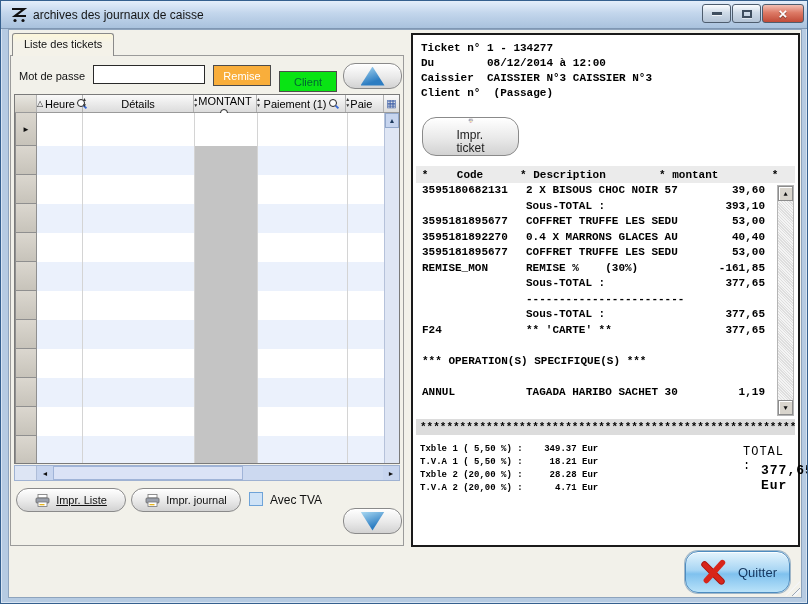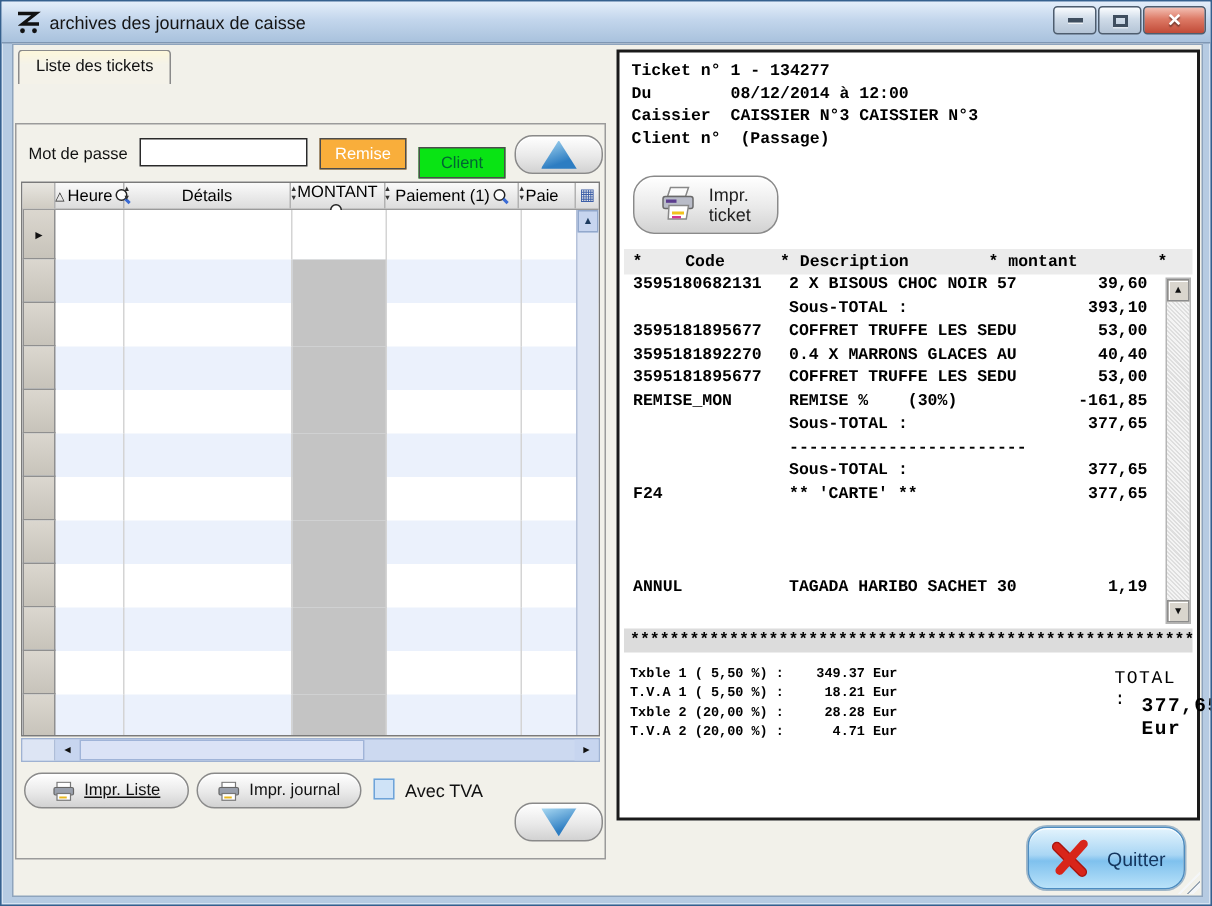--- a/index.html
+++ b/index.html
@@ -20,21 +20,21 @@
   .glyph-min{width:10px;height:3px;background:#3f4e5f;box-shadow:0 1px 0 rgba(255,255,255,.7);}
   .glyph-max{width:10px;height:8px;border:2px solid #3f4e5f;box-shadow:0 1px 0 rgba(255,255,255,.5);}
   .glyph-close{color:#fff;font-size:15px;font-weight:bold;line-height:1;text-shadow:0 1px 1px rgba(0,0,0,.45);}
   
   .client{position:absolute;left:7px;top:28px;width:794px;height:569px;background:#f2f1ea;
     border:1px solid #8ea4bd;}
   
   .tab{position:absolute;left:3px;top:3px;height:23px;padding:4px 11px 0;font-size:11px;color:#111;
     background:linear-gradient(#fdf7da,#f4f2e9 40%);border:1px solid #8a8a8a;border-bottom:none;
     border-radius:3px 3px 0 0;z-index:2;}
-  .lpanel{position:absolute;left:1px;top:25px;width:394px;height:491px;border:1px solid #9b9b9b;background:#f2f1ea;margin-top:27px;}
+  .lpanel{position:absolute;left:1px;top:25px;width:394px;height:491px;border:1px solid #9b9b9b;background:#f2f1ea;}
   
   .pw-label{position:absolute;left:8px;top:14px;font-size:11px;color:#111;}
   .pw-input{position:absolute;left:82px;top:9px;width:112px;height:19px;border:1px solid #2a2a2a;
     background:#fff;font-size:11px;padding:0 3px;font-family:"Liberation Sans",sans-serif;}
   .btn-remise{position:absolute;left:202px;top:9px;width:58px;height:21px;background:#f9ae3b;
     border:1px solid #4c4c4c;color:#fff;font-size:11px;display:flex;align-items:center;justify-content:center;}
   .btn-client{position:absolute;left:268px;top:15px;width:58px;height:21px;background:#09e414;
     border:1px solid #4c4c4c;color:#063;font-size:11px;display:flex;align-items:center;justify-content:center;}
   .pill{background:linear-gradient(#ffffff,#e9e9e9 55%,#d2d2d2);border:1px solid #8a8a8a;border-radius:12px;
     box-shadow:inset 0 1px 0 #fff;display:flex;align-items:center;justify-content:center;}
@@ -86,21 +86,21 @@
   .btn-imprliste{position:absolute;left:5px;top:432px;width:110px;height:24px;font-size:11px;color:#111;gap:6px;text-decoration:underline;}
   .btn-imprjournal{position:absolute;left:120px;top:432px;width:110px;height:24px;font-size:11px;color:#111;gap:6px;}
   .checkbox{position:absolute;left:238px;top:436px;width:14px;height:14px;background:#cfe3f7;border:1px solid #6ea3d8;}
   .tva-label{position:absolute;left:259px;top:437px;font-size:12px;color:#111;}
   
   .rpanel{position:absolute;left:402px;top:3px;width:389px;height:514px;border:2px solid #1a1a1a;background:#fff;
     font-family:"Liberation Mono","DejaVu Sans Mono",monospace;}
   .info{position:absolute;left:8px;top:6px;font-size:11px;font-weight:bold;line-height:15px;color:#000;}
   .iline{white-space:pre;}
   .btn-imprticket{position:absolute;left:9px;top:82px;width:97px;height:39px;border-radius:14px;
-    flex-direction:row;gap:6px;font-family:"Liberation Sans",sans-serif;font-size:12px;color:#222;line-height:13px;}
+    flex-direction:column;gap:6px;font-family:"Liberation Sans",sans-serif;font-size:12px;color:#222;line-height:13px;}
   .rheader{position:absolute;left:3px;top:131px;right:3px;height:17px;background:#ebebeb;
     display:flex;align-items:center;font-size:11px;font-weight:bold;white-space:pre;}
   .rh-s1{width:18px;text-align:center;}
   .rh-code{width:72px;text-align:center;}
   .rh-desc{flex:1;padding-left:14px;}
   .rh-amt{width:96px;}
   .rh-s4{width:40px;text-align:center;}
   .rrows{position:absolute;left:3px;top:149px;right:3px;height:233px;overflow:hidden;}
   .rrow{display:flex;height:15.5px;font-size:11px;font-weight:bold;white-space:pre;padding-left:6px;}
   .rc{flex:0 0 104px;overflow:visible;}
@@ -440,20 +440,21 @@
           <span class="ra">377,65</span>
           <span class="rsp"></span>
         </div>
           <div class="rrow">
           <span class="rc"></span>
           <span class="rd"></span>
           <span class="ra"></span>
           <span class="rsp"></span>
         </div>
           <div class="rrow">
+          <span class="rc">*** OPERATION(S) SPECIFIQUE(S) ***</span>
           <span class="rd"></span>
           <span class="ra"></span>
           <span class="rsp"></span>
         </div>
           <div class="rrow">
           <span class="rc"></span>
           <span class="rd"></span>
           <span class="ra"></span>
           <span class="rsp"></span>
         </div>

